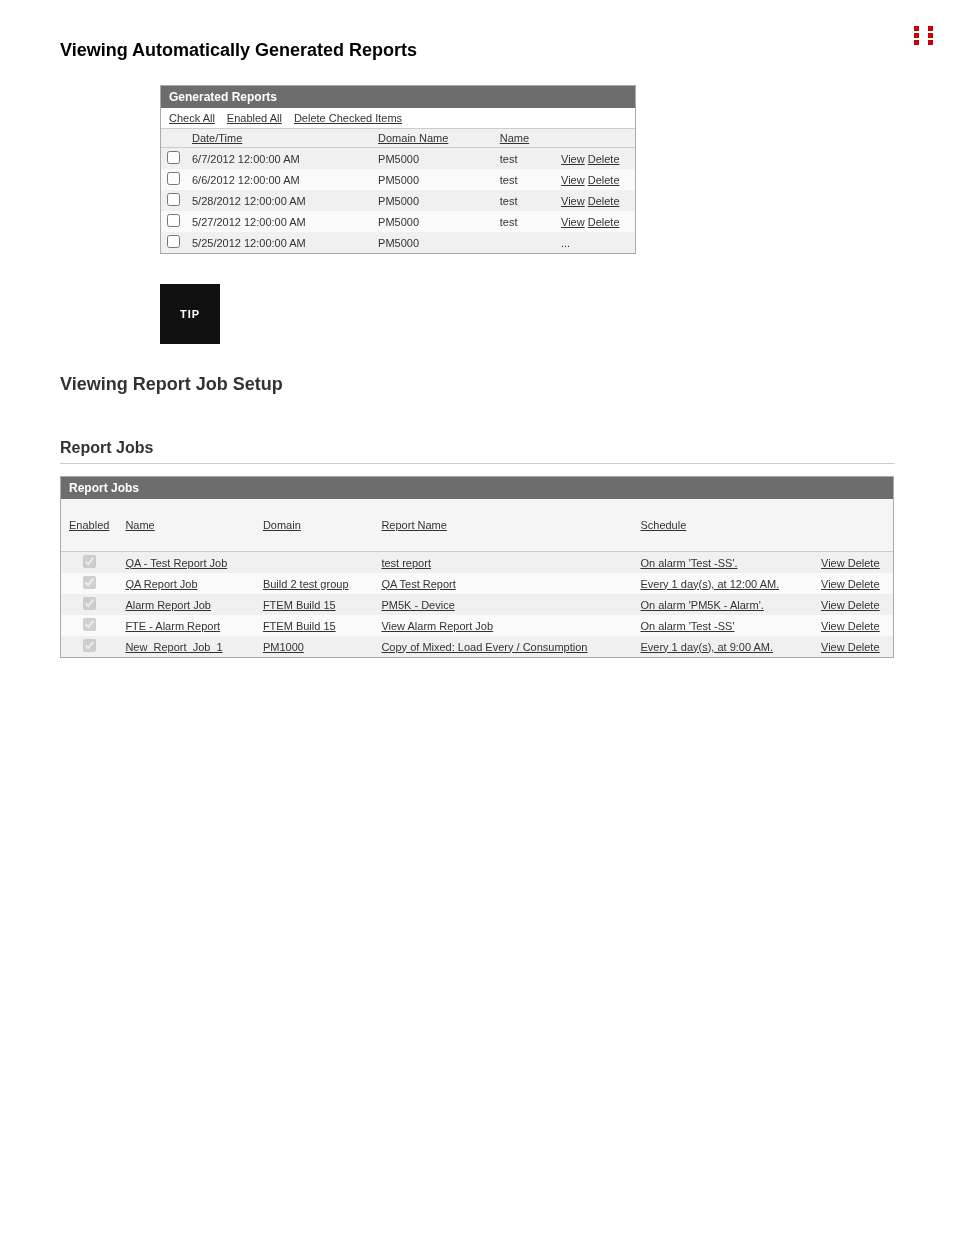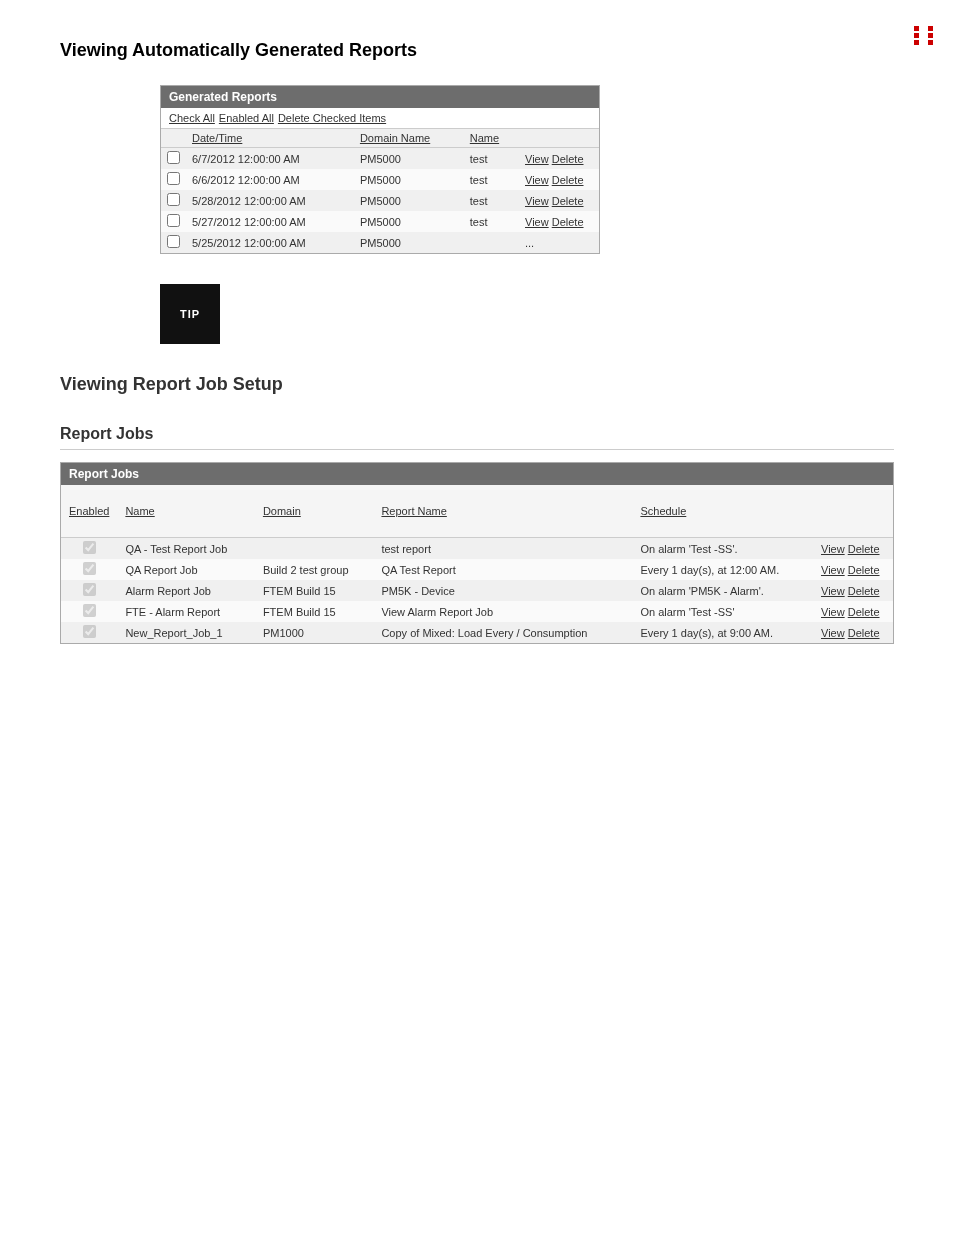--- a/index.html
+++ b/index.html
@@ -30,34 +30,34 @@
       font-size: 18px;
       font-weight: bold;
       margin-bottom: 24px;
       color: #000;
     }
 
     
     .table-container {
       margin-left: 100px;
       margin-bottom: 30px;
-      width: 440px;
+      width: 476px;
     }
 
     .table-header-bar {
       background: #6d6d6d;
       color: #fff;
       font-weight: bold;
       padding: 4px 8px;
       font-size: 12px;
     }
 
     .table-actions {
       display: flex;
-      gap: 4px;
+      gap: 12px;
       padding: 4px 8px;
       border-bottom: 1px solid #ccc;
       align-items: center;
     }
 
     .table-actions a {
       color: #333;
       text-decoration: underline;
       cursor: pointer;
       font-size: 11px;
@@ -139,20 +139,21 @@
       padding: 20px 8px;
       border-bottom: 1px solid #ccc;
       text-decoration: underline;
       font-weight: normal;
       background: #f5f5f5;
     }
 
     table.rj-table td {
       padding: 3px 8px;
       vertical-align: middle;
+      text-decoration: underline;
     }
 
     table.rj-table tr:nth-child(odd) {
       background: #f0f0f0;
     }
     table.rj-table tr:nth-child(even) {
       background: #fafafa;
     }
 
     .rj-header-bar {
@@ -188,21 +189,21 @@
 
     .grid-dot.empty {
       background: transparent;
     }
 
     
     .section2-title {
       font-size: 18px;
       font-weight: bold;
       margin-top: 30px;
-      margin-bottom: 30px;
+      margin-bottom: 44px;
     }
   </style>
 </head>
 <body>
 
 <div class="top-right-icon">
   <div class="grid-icon">
     <div class="grid-dot"></div>
     <div class="grid-dot empty"></div>
     <div class="grid-dot"></div>

